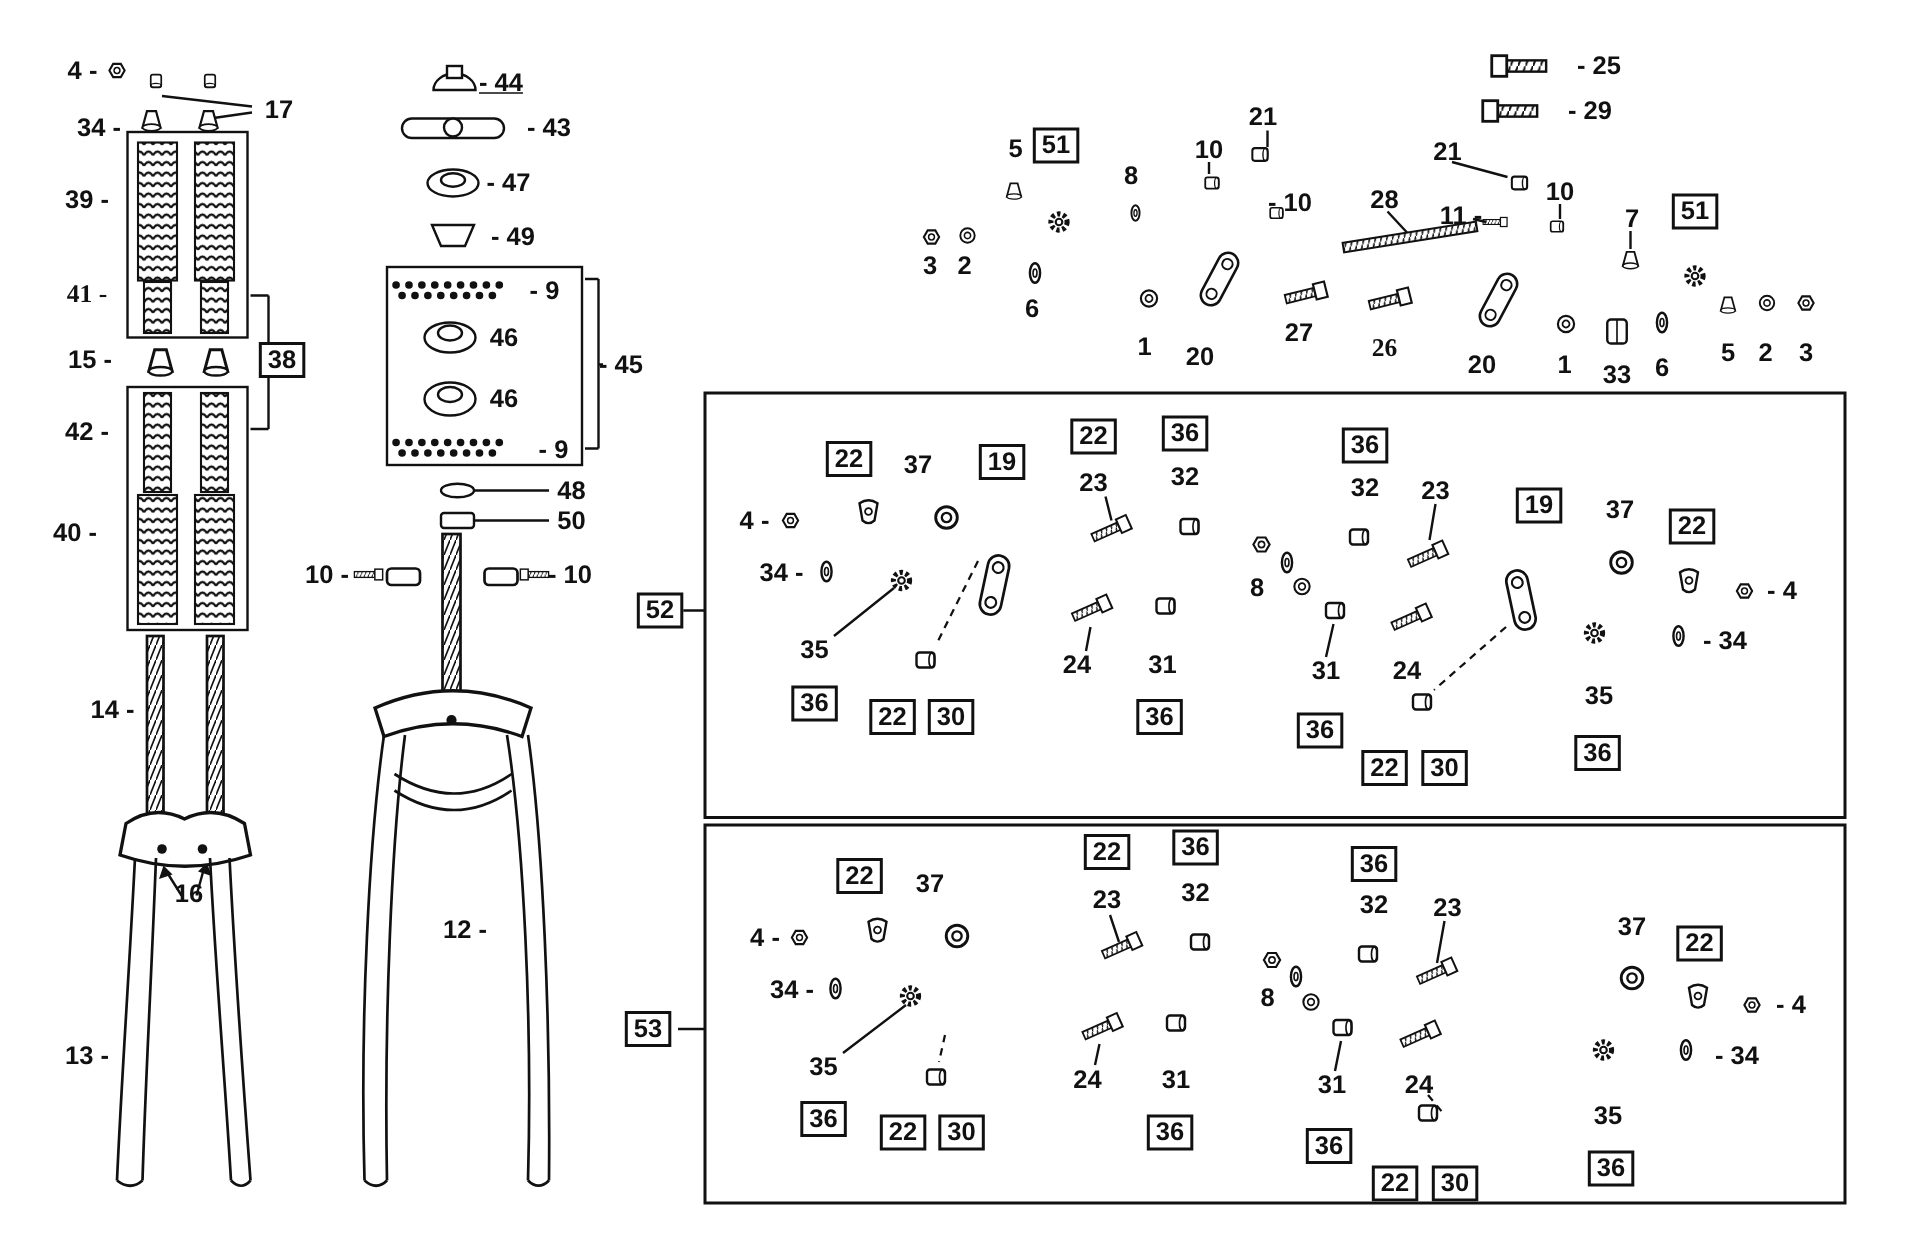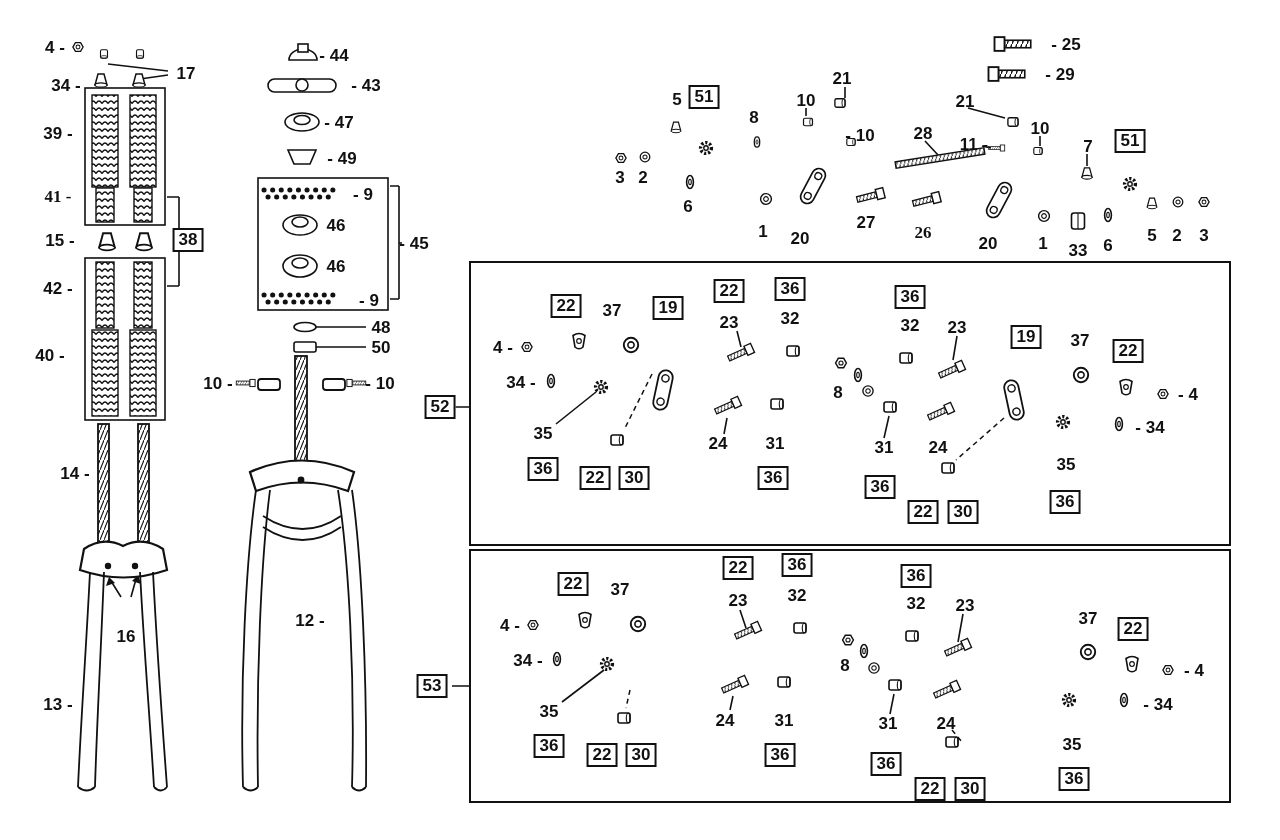--- a/index.html
+++ b/index.html
@@ -262,23 +262,23 @@
       <div class="lbl" style="left: 55px; top: 47px;">4 -</div>
       <div class="lbl" style="left: 66px; top: 85px;">34 -</div>
       <div class="lbl" style="left: 186px; top: 73px;">17</div>
       <div class="lbl" style="left: 58px; top: 133px;">39 -</div>
       <div class="lbl" style="left: 58px; top: 196px; font-family: Liberation Serif, serif;">41 -</div>
       <div class="lbl" style="left: 60px; top: 240px;">15 -</div>
       <div class="lbl boxed" style="left: 188px; top: 240px;">38</div>
       <div class="lbl" style="left: 58px; top: 288px;">42 -</div>
       <div class="lbl" style="left: 50px; top: 355px;">40 -</div>
       <div class="lbl" style="left: 75px; top: 473px;">14 -</div>
-      <div class="lbl" style="left: 126px; top: 636px;">16</div>
+      <div class="lbl" style="left: 126px; top: 596px;">16</div>
       <div class="lbl" style="left: 58px; top: 704px;">13 -</div>
-      <div class="lbl" style="left: 334px; top: 55px;">- 44</div>
+      <div class="lbl" style="left: 334px; top: 55px; text-decoration: underline;">- 44</div>
       <div class="lbl" style="left: 366px; top: 85px;">- 43</div>
       <div class="lbl" style="left: 339px; top: 122px;">- 47</div>
       <div class="lbl" style="left: 342px; top: 158px;">- 49</div>
       <div class="lbl" style="left: 363px; top: 194px;">- 9</div>
       <div class="lbl" style="left: 336px; top: 225px;">46</div>
       <div class="lbl" style="left: 336px; top: 266px;">46</div>
       <div class="lbl" style="left: 414px; top: 243px;">- 45</div>
       <div class="lbl" style="left: 369px; top: 300px;">- 9</div>
       <div class="lbl" style="left: 381px; top: 327px;">48</div>
       <div class="lbl" style="left: 381px; top: 347px;">50</div>

